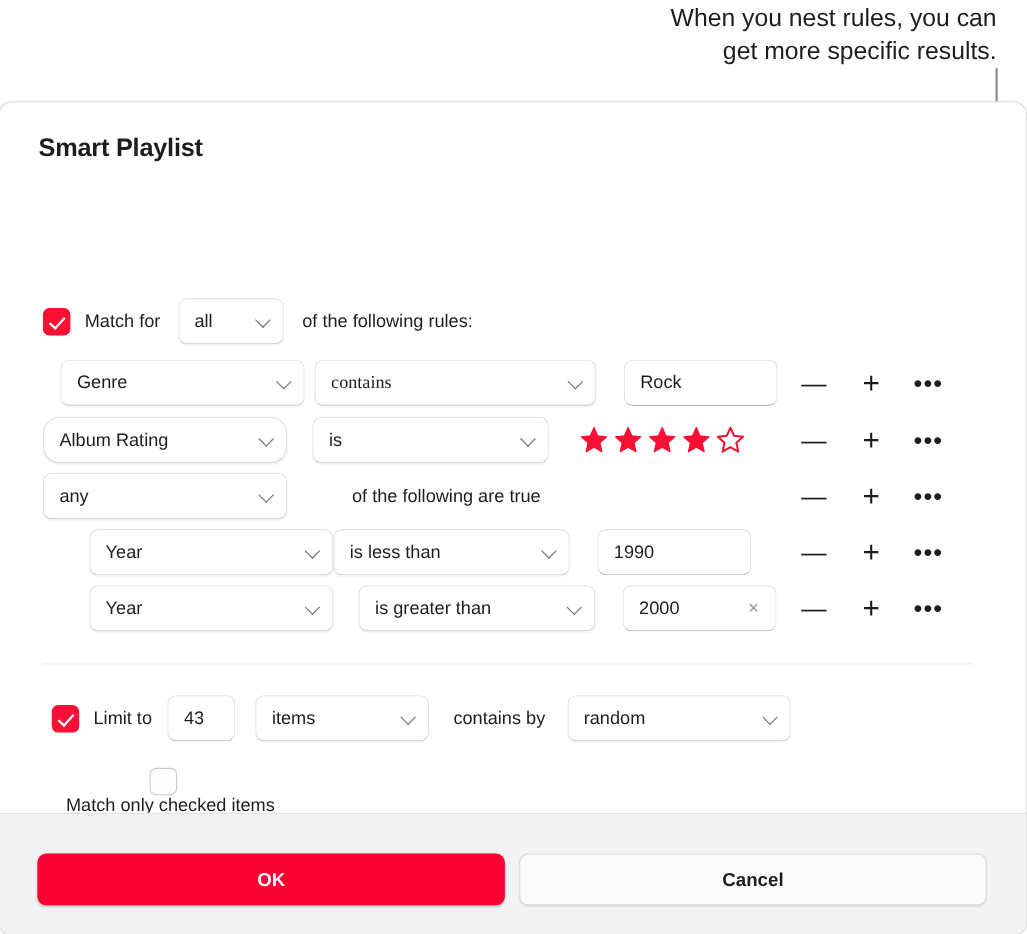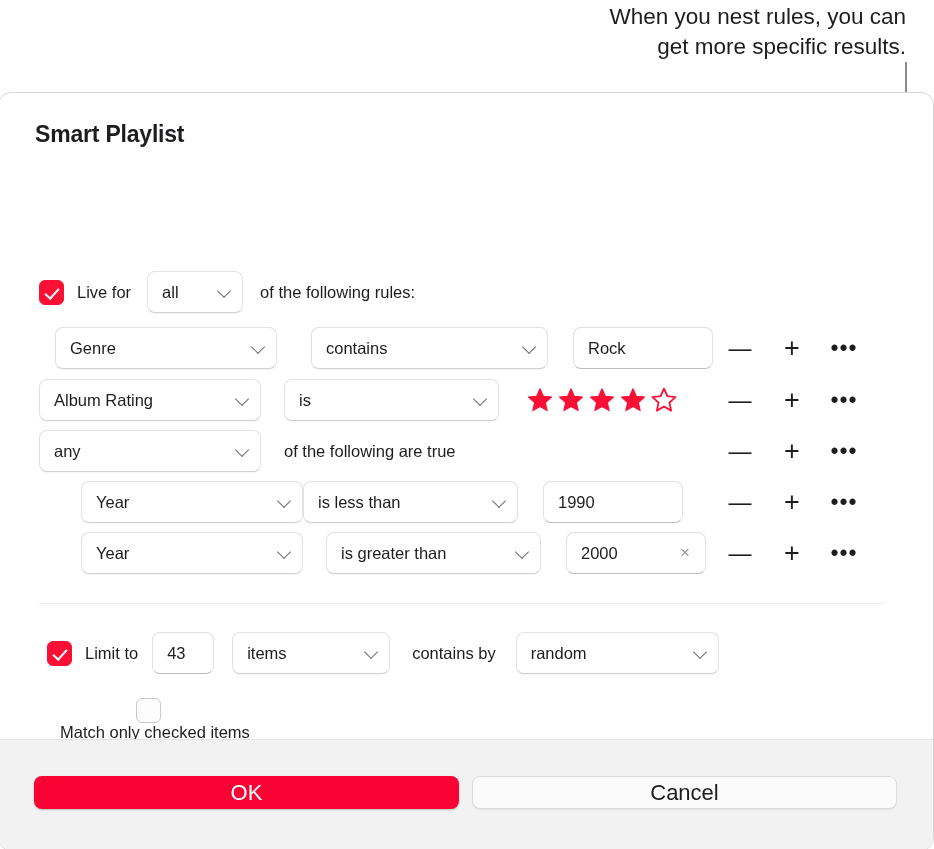--- a/index.html
+++ b/index.html
@@ -203,26 +203,27 @@
     position: absolute;
     left: 0; bottom: 0;
     width: 100%; height: 111px;
     background: #f2f2f2;
     border-top: 1px solid #e3e3e3;
     box-sizing: border-box;
   }
   .btn {
     position: absolute;
     top: 36px;
-    height: 33px;
+    height: 47px;
     border-radius: 8px;
     box-sizing: border-box;
     display: flex; align-items: center; justify-content: center;
-    font-size: 22px;
+    font-size: 17px;
     cursor: pointer;
+    font-weight: bold;
   }
   .btn-ok {
     left: 35px; width: 425px;
     background: #fa0234;
     color: #ffffff;
     box-shadow: 0 1px 2px rgba(0,0,0,0.22);
   }
   .btn-cancel {
     left: 473px; width: 425px;
     background: #fbfbfb;
@@ -240,49 +241,49 @@
 <div class="leader-elbow"></div>
 <div class="bracket"></div>
 
 <div class="dialog">
   <div class="dialog-body">
 
     <div class="title">Smart Playlist</div>
 
     <div class="rule-row" style="top:178px;">
       <div class="checkbox checked"></div>
-      <span class="static-text" style="margin-left:13px;">Live  for</span>
+      <span class="static-text" style="margin-left:13px;">Match  for</span>
       <div class="popup" style="margin-left:16px;width:96px;">
         <span class="lbl">all</span>
         <span class="chev"></span>
       </div>
       <span class="static-text" style="margin-left:17px;">of the following rules:</span>
     </div>
 
     <div class="rule-row" style="top:234px;padding-left:16px;">
       <div class="popup" style="width:222px;">
         <span class="lbl">Genre</span>
         <span class="chev"></span>
       </div>
-      <div class="popup" style="width:237px;margin-left:34px;">
+      <div class="popup" style="width:256px;margin-left:9px;font-family:Liberation Serif, serif;">
         <span class="lbl">contains</span>
         <span class="chev"></span>
       </div>
       <div class="textfield" style="width:140px;margin-left:25px;">
         <span>Rock</span>
       </div>
     </div>
     <div class="row-actions" style="top:242px;">
       <span class="act minus">—</span>
       <span class="act plus">+</span>
       <span class="act more">•••</span>
     </div>
 
     <div class="rule-row" style="top:286px;">
-      <div class="popup" style="width:222px;">
+      <div class="popup" style="width:222px;border-radius:15px;">
         <span class="lbl">Album Rating</span>
         <span class="chev"></span>
       </div>
       <div class="popup" style="width:215px;margin-left:23px;">
         <span class="lbl">is</span>
         <span class="chev"></span>
       </div>
       <div class="stars" style="margin-left:28px;" id="star-rating">
           <svg viewBox="0 0 24 24" class="star">
             <polygon points="12,1.6 15.1,8.5 22.6,9.3 17,14.4 18.6,21.8 12,18 5.4,21.8 7,14.4 1.4,9.3 8.9,8.5" fill="#fa0f35" stroke="#fa0f35" stroke-width="1" stroke-linejoin="round"></polygon>
@@ -300,21 +301,21 @@
             <polygon points="12,1.6 15.1,8.5 22.6,9.3 17,14.4 18.6,21.8 12,18 5.4,21.8 7,14.4 1.4,9.3 8.9,8.5" fill="none" stroke="#fa0f35" stroke-width="1.7" stroke-linejoin="round"></polygon>
           </svg>
         </div>
     </div>
     <div class="row-actions" style="top:294px;">
       <span class="act minus">—</span>
       <span class="act plus">+</span>
       <span class="act more">•••</span>
     </div>
 
-    <div class="rule-row" style="top:337px;">
+    <div class="rule-row" style="top:337px;gap:36px;">
       <div class="popup" style="width:222px;">
         <span class="lbl">any</span>
         <span class="chev"></span>
       </div>
       <span class="static-text" style="margin-left:23px;">of the following are true</span>
     </div>
     <div class="row-actions" style="top:345px;">
       <span class="act minus">—</span>
       <span class="act plus">+</span>
       <span class="act more">•••</span>

